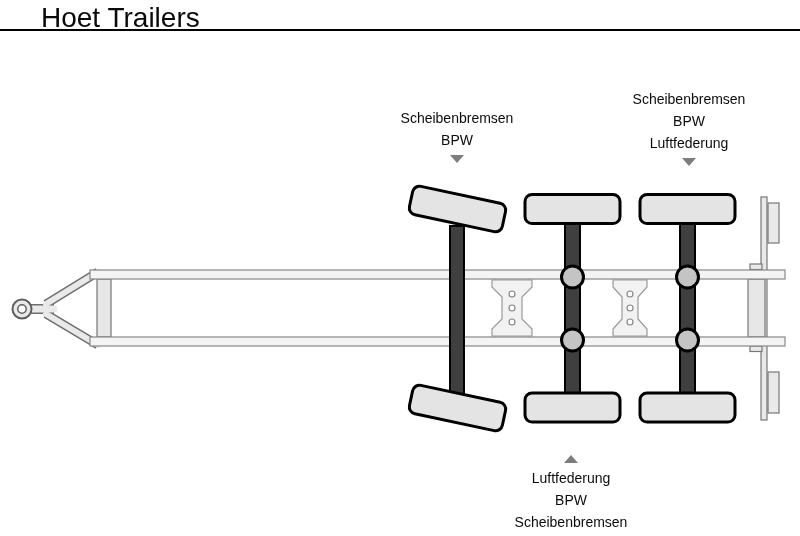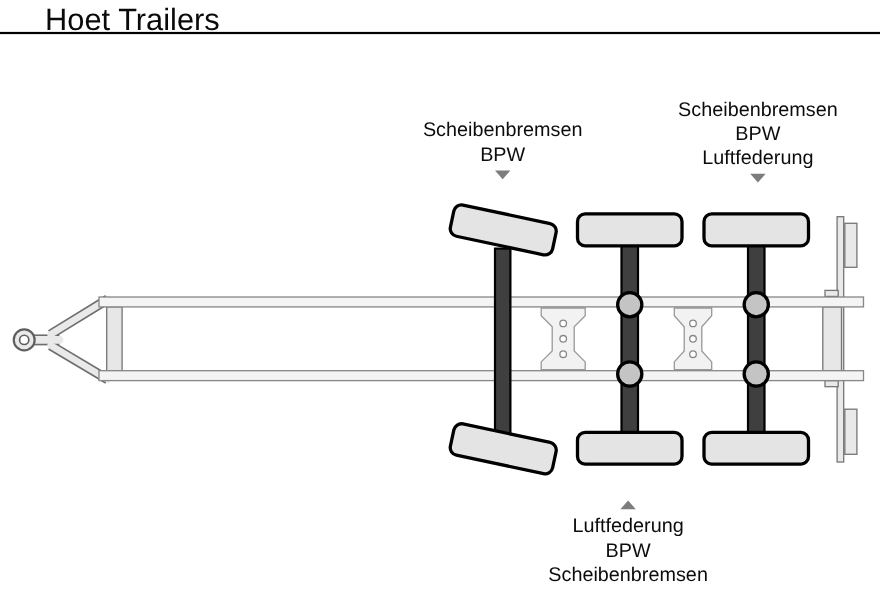--- a/index.html
+++ b/index.html
@@ -3,21 +3,21 @@
 <meta charset="utf-8">
 <style>
   html,body{margin:0;padding:0;background:#fff;}
   #page{position:relative;width:800px;height:536px;background:#ffffff;overflow:hidden;
         font-family:"Liberation Sans", sans-serif;color:#000;}
   .title{position:absolute;left:20px;top:2px;font-size:28px;letter-spacing:0px;color:#0a0a0a;margin-left:21px;}
   .rule{position:absolute;left:0;top:29px;width:800px;height:0;border-top:2px solid #000;}
   .ref{position:absolute;left:20px;top:36px;font-size:16px;color:#0a0a0a;}
   svg{position:absolute;left:0;top:0;}
   .ann{position:absolute;width:220px;display:flex;flex-direction:column;align-items:center;
-       font-size:18px;line-height:22px;text-align:center;color:#0c0c0c;}
+       font-size:14px;line-height:22px;text-align:center;color:#0c0c0c;}
   .tri-down{width:0;height:0;border-left:7px solid transparent;border-right:7px solid transparent;
             border-top:8px solid #7d7d7d;margin-top:4px;}
   .tri-up{width:0;height:0;border-left:7px solid transparent;border-right:7px solid transparent;
           border-bottom:8px solid #7d7d7d;margin-bottom:4px;}
   .ann span{display:block;}
 </style>
 </head>
 <body>
 
 <div id="page">

